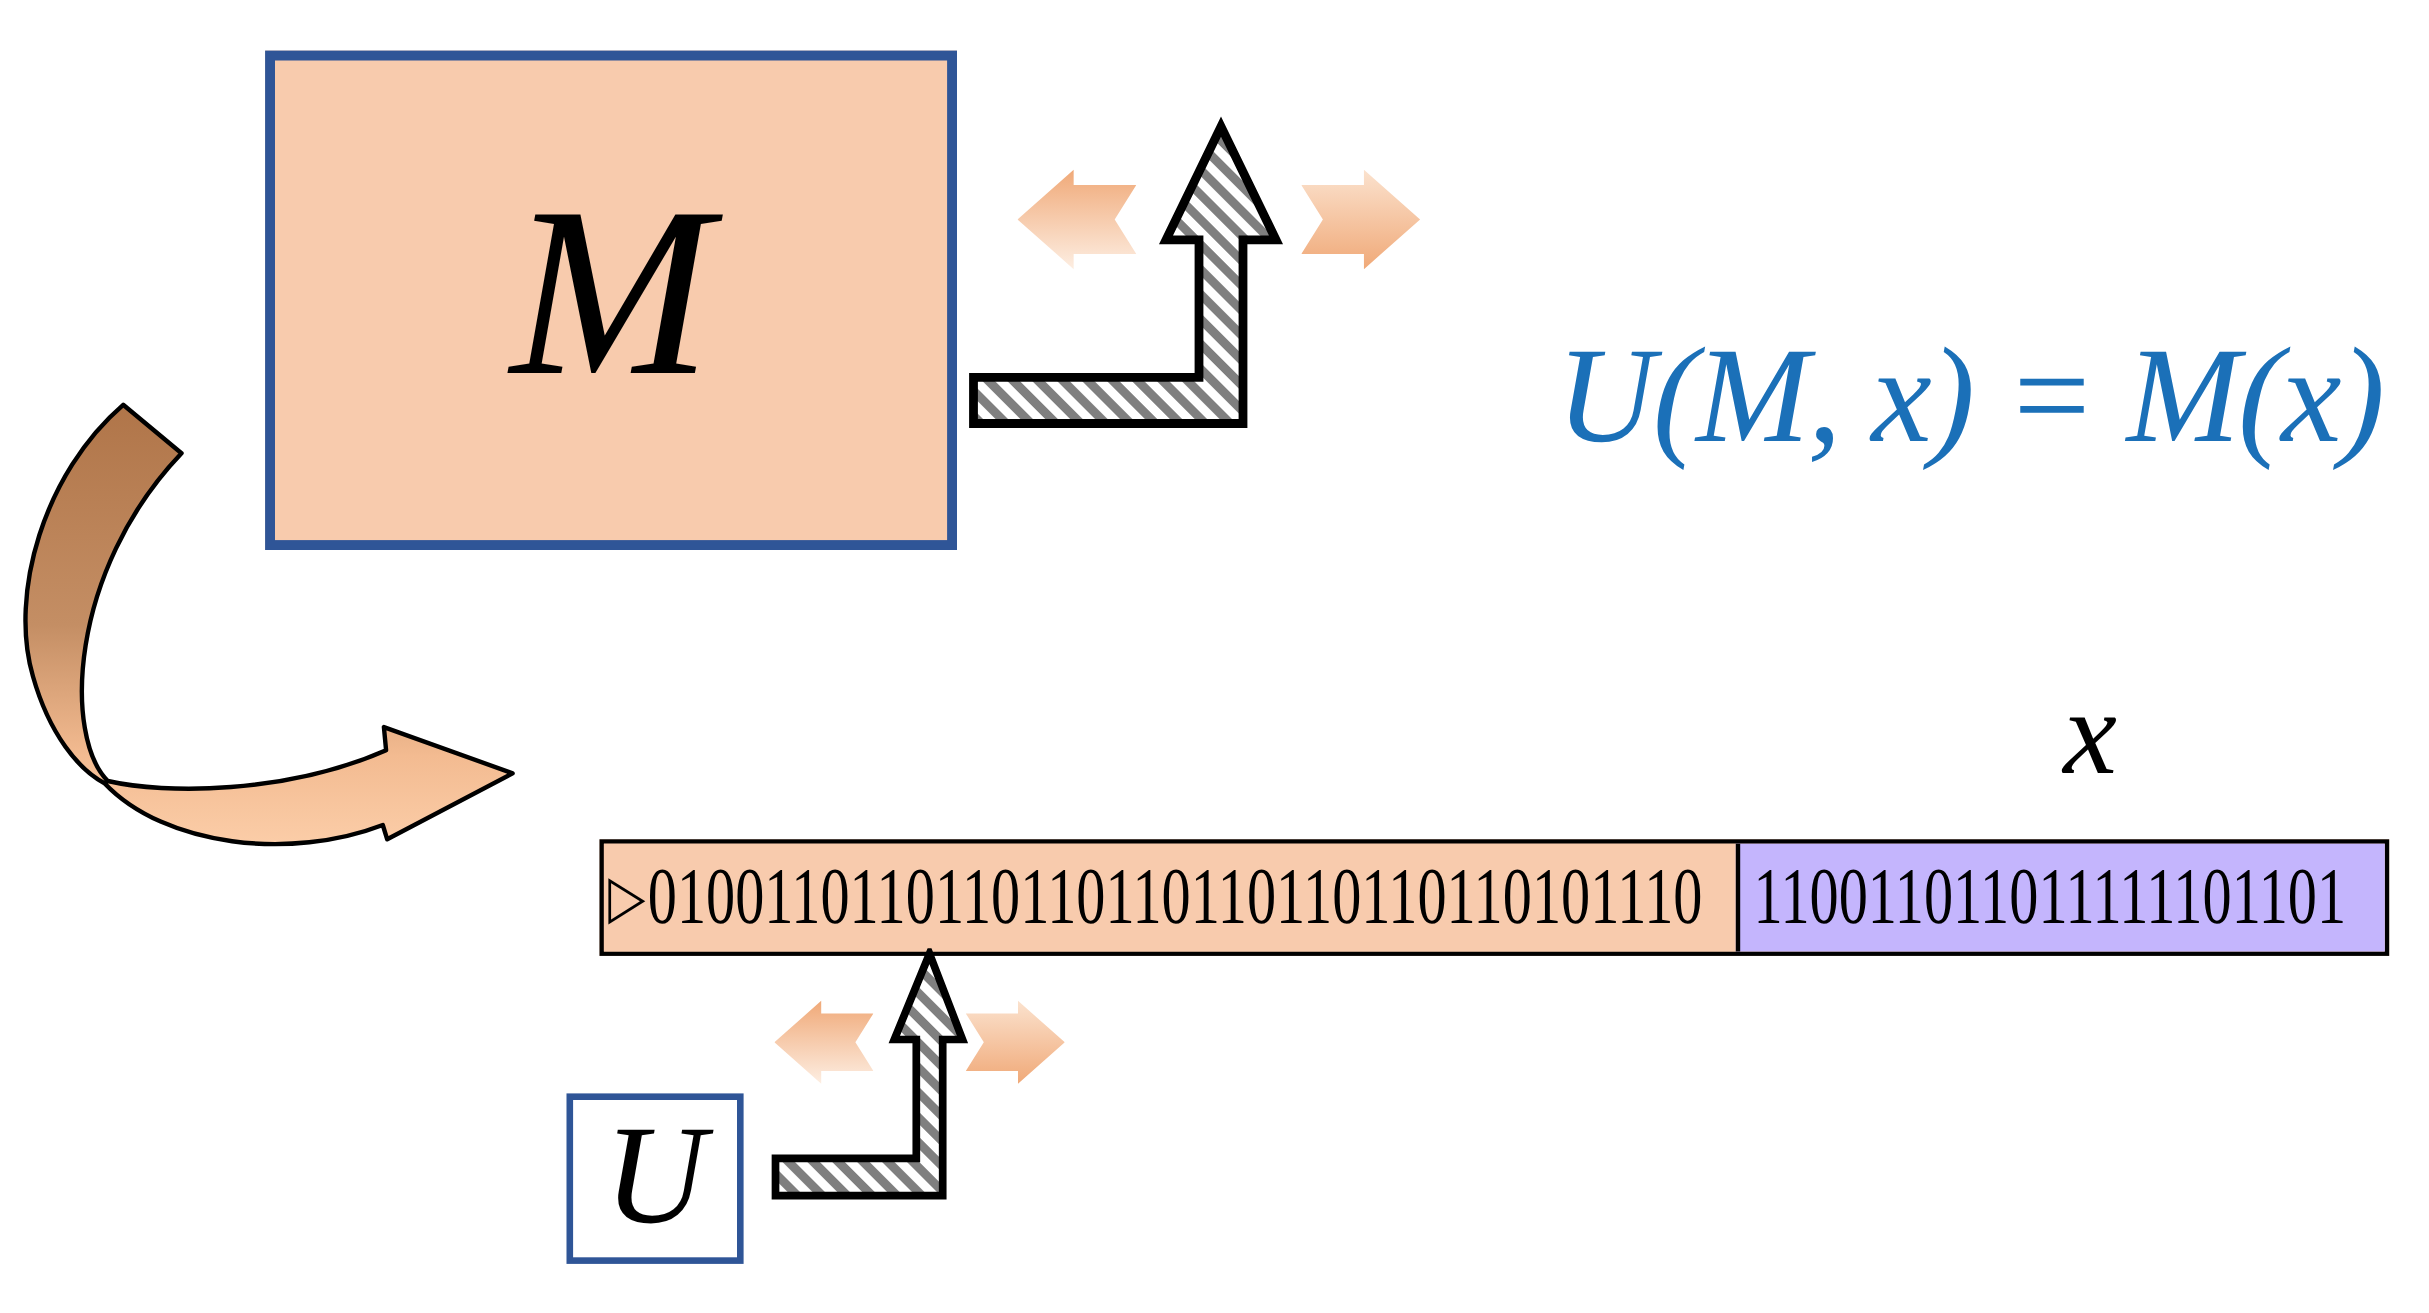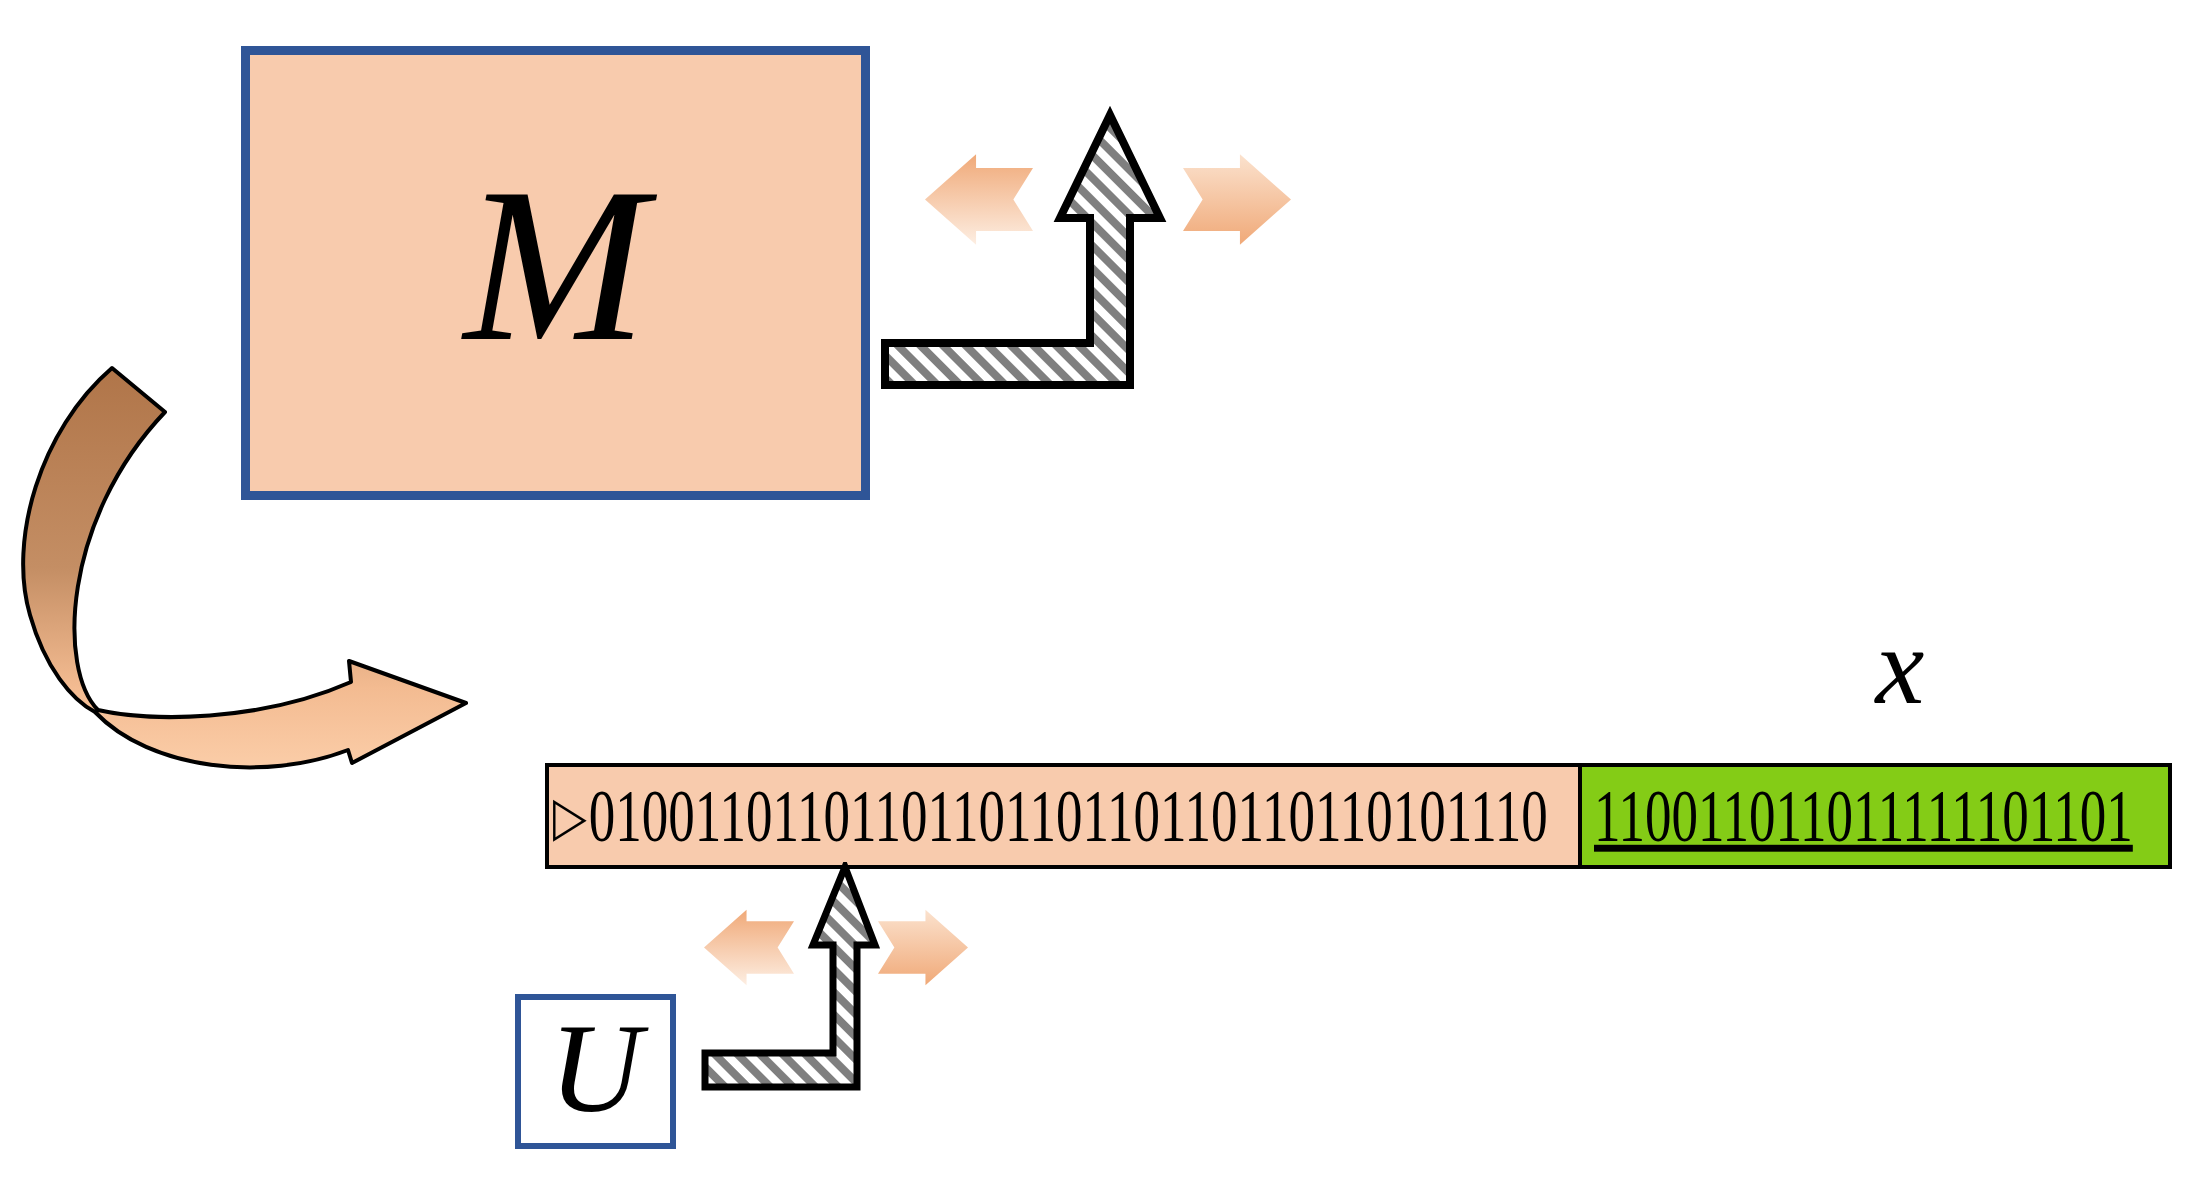--- a/index.html
+++ b/index.html
@@ -44,21 +44,21 @@
     font-style:italic;font-size:110px;line-height:120px;color:#000;
   }
 
   
   #tape{
     left:545px;top:763px;width:1627px;height:106px;box-sizing:border-box;
     border:4px solid #000;display:flex;align-items:stretch;background:#F8CBAD;
   }
   #tape .segment{display:flex;align-items:center;overflow:hidden;}
   #tape-program{width:1029px;background:#F8CBAD;padding-left:4px;box-sizing:border-box;}
-  #tape-input{flex:1;background:#84cc16;border-left:4px solid #000;padding-left:12px;box-sizing:border-box;text-decoration:underline;}
+  #tape-input{flex:1;background:#c4b5fd;border-left:4px solid #000;padding-left:12px;box-sizing:border-box;}
   .bits{
     font-size:53px;line-height:1;color:#000;white-space:nowrap;
     transform:scaleY(1.38);transform-origin:center;
     font-family:"Liberation Serif","DejaVu Serif",serif;
   }
   .start-marker{
     font-family:"DejaVu Sans",sans-serif;font-size:44px;line-height:1;
     color:#000;transform:scaleY(1.25);margin-right:2px;
   }
 
@@ -95,20 +95,21 @@
   <svg class="abs" style="left:1183px;top:152px" width="108" height="95" viewBox="0 0 110 92">
     <defs>
       <linearGradient id="gradR1" x1="0" y1="0" x2="0" y2="1">
         <stop offset="0" stop-color="#FBE2CE"></stop>
           <stop offset="1" stop-color="#F0A978"></stop>
       </linearGradient>
     </defs>
     <polygon points="0,14 58,14 58,0 110,46 58,92 58,78 0,78 20,46" fill="url(#gradR1)"></polygon>
   </svg>
 
+  <div id="equation" class="abs">U(M, x) = M(x)</div>
 
   <svg class="abs" style="left:0;top:350px" width="480" height="450" viewBox="0 0 480 450">
     <defs>
       <linearGradient id="curveGrad" x1="0" y1="0" x2="0" y2="1">
         <stop offset="0" stop-color="#B07549"></stop>
         <stop offset="0.5" stop-color="#C48E64"></stop>
         <stop offset="0.8" stop-color="#F3BB91"></stop>
         <stop offset="1" stop-color="#FBCDA8"></stop>
       </linearGradient>
     </defs>

